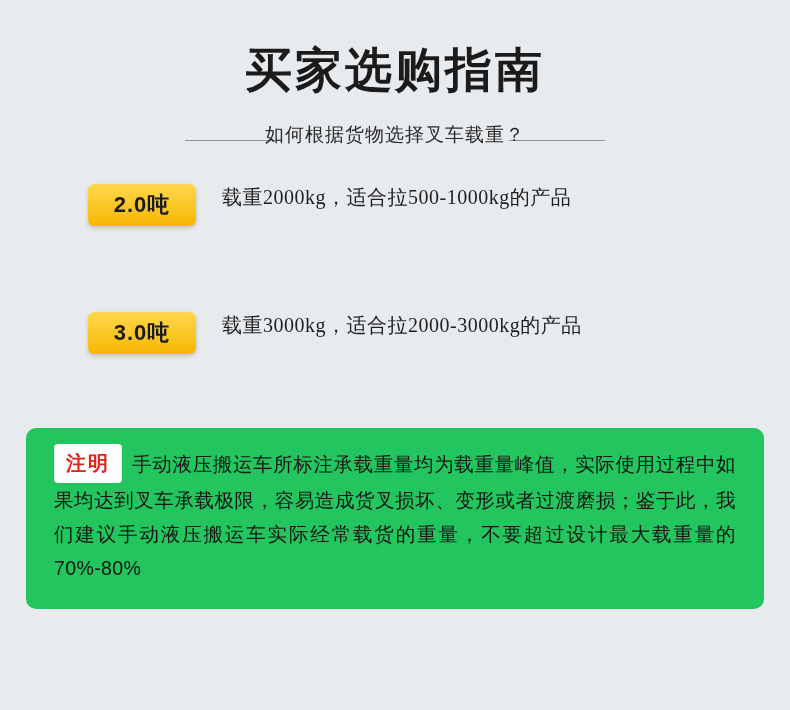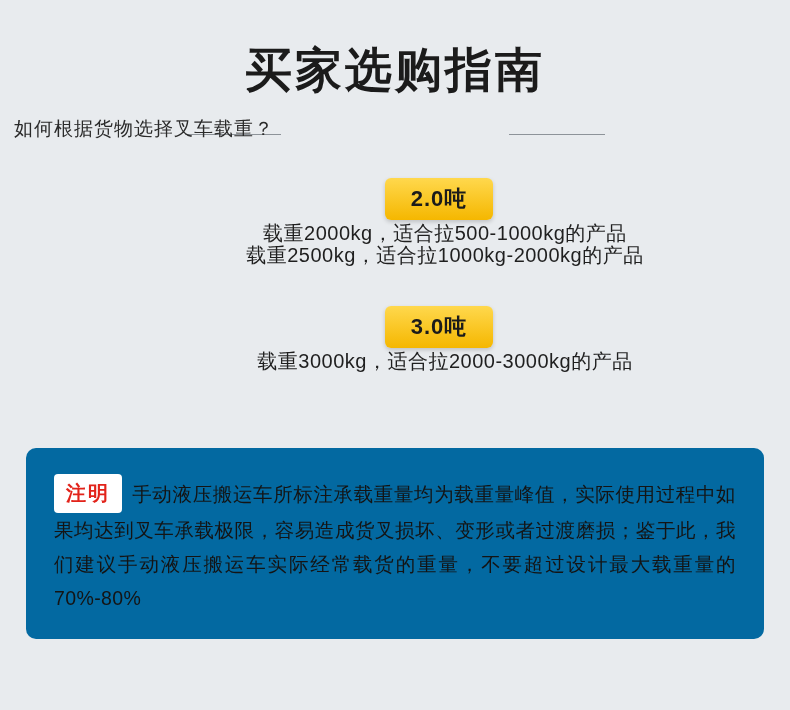--- a/index.html
+++ b/index.html
@@ -22,21 +22,22 @@
   .title {
     text-align: center;
     font-size: 47px;
     font-weight: bold;
     color: #1b1b1b;
     letter-spacing: 3px;
     padding-top: 44px;
     line-height: 1.1;
   }
   .subtitle-wrap {
-    margin-top: 20px;
+    text-align: center;
+    margin-top: 26px;
     position: relative;
     height: 36px;
   }
   .subtitle {
     display: inline-block;
     position: relative;
     font-size: 19px;
     color: #2a2a2a;
     letter-spacing: 1px;
     padding: 0 14px;
@@ -52,56 +53,55 @@
   }
   .rule-left { left: 185px; }
   .rule-right { right: 185px; }
 
   .list {
     margin-top: 26px;
     padding-left: 88px;
   }
   .row {
     display: flex;
-    align-items: center;
     height: 44px;
     margin-bottom: 20px;
-    flex-direction: column;
   }
   .badge {
     width: 108px;
     height: 42px;
     line-height: 42px;
     text-align: center;
     border-radius: 6px;
     font-size: 22px;
     font-weight: bold;
     color: #1b1b1b;
     background: linear-gradient(180deg, #ffd84d 0%, #f5b700 100%);
     box-shadow: 0 2px 4px rgba(0,0,0,0.18);
     flex: 0 0 auto;
     letter-spacing: 1px;
   }
   .desc {
-    margin-left: 12px;
+    margin-left: 26px;
     font-size: 20px;
     color: #1f1f1f;
     letter-spacing: 0.5px;
     white-space: nowrap;
+    font-family: Liberation Serif, serif;
   }
 
   .note-box {
     position: absolute;
     left: 26px;
-    top: 448px;
+    top: 428px;
     width: 738px;
     box-sizing: border-box;
-    background: #0369a1;
+    background: #22c55e;
     border-radius: 10px;
-    padding: 26px 28px 24px 28px;
+    padding: 16px 28px 24px 28px;
   }
   .note-body {
     font-size: 19.5px;
     line-height: 1.75;
     color: #141414;
     letter-spacing: 0.4px;
     text-align: justify;
   }
   .note-tag {
     display: inline-block;
@@ -130,21 +130,20 @@
   </div>
 
   <div class="list">
 
     <div class="row">
       <div class="badge">2.0吨</div>
       <div class="desc">载重2000kg，适合拉500-1000kg的产品</div>
     </div>
 
     <div class="row">
-      <div class="desc">载重2500kg，适合拉1000kg-2000kg的产品</div>
     </div>
 
     <div class="row">
       <div class="badge">3.0吨</div>
       <div class="desc">载重3000kg，适合拉2000-3000kg的产品</div>
     </div>
 
     <div class="row">
     </div>
 

